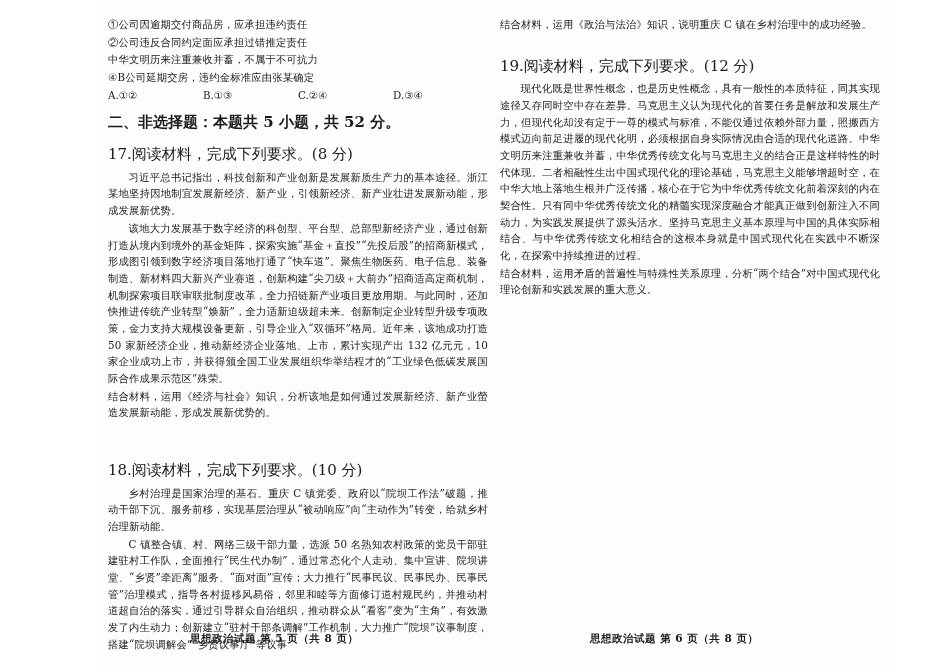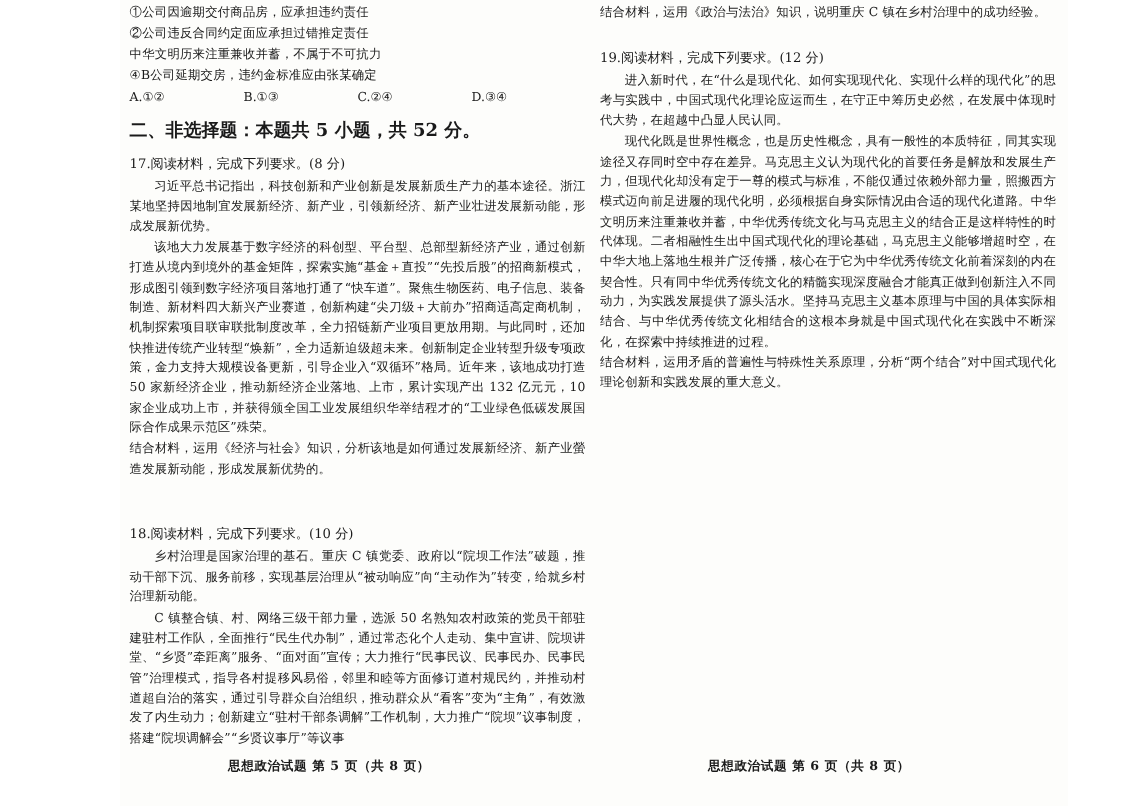--- a/index.html
+++ b/index.html
@@ -24,21 +24,21 @@
   .gutter {
     position: absolute;
     left: 474px;
     top: 0;
     width: 1px;
     height: 672px;
     background: transparent;
   }
   .col {
     position: absolute;
-    top: 2px;
+    top: 16px;
     width: 380px;
     box-sizing: border-box;
   }
   .col-left { left: 108px; }
   .col-right { left: 500px; }
 
   .para {
     font-size: 10.3px;
     line-height: 1.62;
     text-align: justify;
@@ -59,21 +59,21 @@
     margin: 0 0 2px 0;
   }
   .choices span { width: 25%; }
   .section-title {
     font-size: 15px;
     font-weight: bold;
     line-height: 1.9;
     margin: 2px 0 1px 0;
   }
   .q-head {
-    font-size: 11px;
+    font-size: 15px;
     line-height: 1.85;
     margin: 5px 0 0 0;
   }
   .spacer-md { height: 14px; }
   .spacer-lg { height: 30px; }
 
   .footer {
     position: absolute;
     bottom: 26px;
     font-size: 10.5px;
@@ -132,21 +132,20 @@
     <p class="para indent2">C 镇整合镇、村、网络三级干部力量，选派 50 名熟知农村政策的党员干部驻建驻村工作队，全面推行“民生代办制”，通过常态化个人走动、集中宣讲、院坝讲堂、“乡贤”牵距离”服务、“面对面”宣传；大力推行“民事民议、民事民办、民事民管”治理模式，指导各村提移风易俗，邻里和睦等方面修订道村规民约，并推动村道超自治的落实，通过引导群众自治组织，推动群众从“看客”变为“主角”，有效激发了内生动力；创新建立“驻村干部条调解”工作机制，大力推广“院坝”议事制度，搭建“院坝调解会”“乡贤议事厅”等议事</p>
   </div>
 
   <div class="col col-right">
 
     <p class="para">结合材料，运用《政治与法治》知识，说明重庆 C 镇在乡村治理中的成功经验。</p>
 
     <div class="spacer-md"></div>
 
     <p class="q-head">19.阅读材料，完成下列要求。(12 分)</p>
-    <p class="para indent2">进入新时代，在“什么是现代化、如何实现现代化、实现什么样的现代化”的思考与实践中，中国式现代化理论应运而生，在守正中筹历史必然，在发展中体现时代大势，在超越中凸显人民认同。</p>
     <p class="para indent2">现代化既是世界性概念，也是历史性概念，具有一般性的本质特征，同其实现途径又存同时空中存在差异。马克思主义认为现代化的首要任务是解放和发展生产力，但现代化却没有定于一尊的模式与标准，不能仅通过依赖外部力量，照搬西方模式迈向前足进履的现代化明，必须根据自身实际情况由合适的现代化道路。中华文明历来注重兼收并蓄，中华优秀传统文化与马克思主义的结合正是这样特性的时代体现。二者相融性生出中国式现代化的理论基础，马克思主义能够增超时空，在中华大地上落地生根并广泛传播，核心在于它为中华优秀传统文化前着深刻的内在契合性。只有同中华优秀传统文化的精髓实现深度融合才能真正做到创新注入不同动力，为实践发展提供了源头活水。坚持马克思主义基本原理与中国的具体实际相结合、与中华优秀传统文化相结合的这根本身就是中国式现代化在实践中不断深化，在探索中持续推进的过程。</p>
     <p class="para">结合材料，运用矛盾的普遍性与特殊性关系原理，分析“两个结合”对中国式现代化理论创新和实践发展的重大意义。</p>
   </div>
 
   <div class="footer footer-left">思想政治试题  第 5 页（共 8 页）</div>
   <div class="footer footer-right">思想政治试题  第 6 页（共 8 页）</div>
 
 </div>
 
 </body></html>

